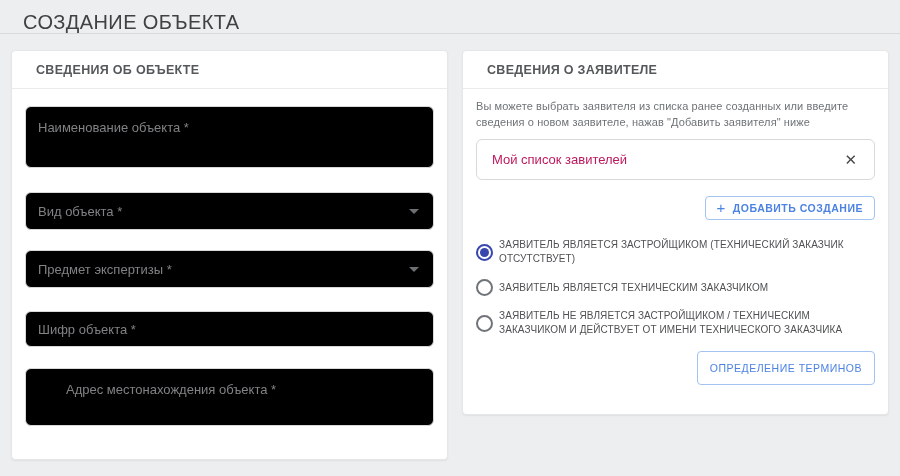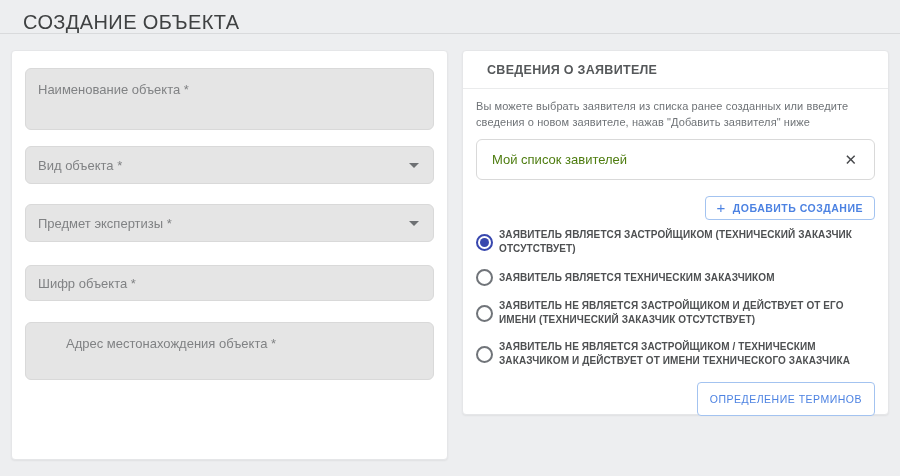--- a/index.html
+++ b/index.html
@@ -28,64 +28,64 @@
     height:38px; display:flex; align-items:center;
     padding:0 24px; border-bottom:1px solid #eaebec;
   }
   .card-header span {
     font-size:12.5px; font-weight:bold; color:#55585a; letter-spacing:.3px;
   }
   .card-body { padding:0 13px; }
 
   
   .field {
-    border:1px solid #d9d9d9; border-radius:6px; background:#e5e5e5;
+    border:1px solid #d9d9d9; border-radius:6px; background:#000000;
     position:relative; width:100%; cursor:text;
   }
   .field .ph { font-size:13px; color:#808284; }
   .f-tall   { padding:11px 12px 0 12px; }
   .f-line   { display:flex; align-items:center; padding:0 12px; }
   .f1 { height:62px; margin-top:17px; }
-  .f2 { height:38px; margin-top:16px; cursor:pointer;text-align:right; }
+  .f2 { height:38px; margin-top:24px; cursor:pointer;text-align:right; }
   .f3 { height:38px; margin-top:20px; cursor:pointer; }
   .f4 { height:36px; margin-top:23px; }
   .f5 { height:58px; margin-top:21px;padding-left:40px; }
   .caret {
     position:absolute; right:14px; top:50%; margin-top:-2px;
     width:0; height:0; border-left:5px solid transparent;
     border-right:5px solid transparent; border-top:5px solid #6d7073;
   }
 
   
   .desc {
     margin-top:9px; font-size:11px; line-height:16px; color:#6f7377;
     letter-spacing:.1px;
   }
   .list-select {
     margin-top:9px; height:41px; border:1px solid #d9d9d9; border-radius:6px;
     display:flex; align-items:center; padding:0 15px; cursor:pointer;
   }
-  .list-select .val { flex:1; font-size:13px; color:#4d7c0f; }
+  .list-select .val { flex:1; font-size:13px; color:#be185d; }
   .close-x {
     font-size:15px; color:#47494c; line-height:1; cursor:pointer; padding:2px;
   }
   .btn-row { display:flex; justify-content:flex-end; }
   .btn-row.add   { margin-top:16px; }
   .btn-row.terms { margin-top:14px; }
   .blue-btn {
     background:#fff; border:1px solid #a3c3f0; border-radius:4px;
     color:#4c82e2; font-family:inherit; font-size:10.5px; font-weight:bold;
     letter-spacing:.5px; display:inline-flex; align-items:center;
     cursor:pointer;
   }
   .blue-btn.add-btn   { height:24px; padding:0 11px; }
   .blue-btn.terms-btn { height:34px; padding:0 12px; font-weight:normal; }
   .plus-glyph { font-size:15px; font-weight:normal; margin-right:7px; margin-top:-2px; }
 
-  .radios { margin-top:8px; padding-left:0;font-weight:bold; }
+  .radios { margin-top:18px; padding-left:0; }
   .radio-row {
     display:flex; align-items:center; cursor:pointer; margin-bottom:13px;
   }
   .rb {
     flex:0 0 auto; width:17px; height:17px; border-radius:50%;
     border:2px solid #707479; margin-right:6px; position:relative;
   }
   .radio-row.selected .rb { border-color:#3847ae; }
   .radio-row.selected .rb::after {
     content:""; position:absolute; left:2px; top:2px;
@@ -96,20 +96,23 @@
     max-width:386px;
   }
 </style>
 </head>
 <body>
 
 <div class="page-title">СОЗДАНИЕ ОБЪЕКТА</div>
 <div class="top-divider"></div>
 
 <section class="card card-left">
+  <div class="card-header">
+    <span>СВЕДЕНИЯ ОБ ОБЪЕКТЕ</span>
+  </div>
   <div class="card-body">
     <div class="field f-tall f1">
       <span class="ph">Наименование объекта *</span>
     </div>
     <div class="field f-line f2">
       <span class="ph">Вид объекта *</span>
       <span class="caret"></span>
     </div>
     <div class="field f-line f3">
       <span class="ph">Предмет экспертизы *</span>
@@ -147,24 +150,20 @@
       <div class="radio-row selected">
         <span class="rb"></span>
         <span class="rl">ЗАЯВИТЕЛЬ ЯВЛЯЕТСЯ ЗАСТРОЙЩИКОМ (ТЕХНИЧЕСКИЙ ЗАКАЗЧИК ОТСУТСТВУЕТ)</span>
       </div>
       <div class="radio-row">
         <span class="rb"></span>
         <span class="rl">ЗАЯВИТЕЛЬ ЯВЛЯЕТСЯ ТЕХНИЧЕСКИМ ЗАКАЗЧИКОМ</span>
       </div>
       <div class="radio-row">
         <span class="rb"></span>
-        <span class="rl">ЗАЯВИТЕЛЬ НЕ ЯВЛЯЕТСЯ ЗАСТРОЙЩИКОМ И ДЕЙСТВУЕТ ОТ ЕГО ИМЕНИ (ТЕХНИЧЕСКИЙ ЗАКАЗЧИК ОТСУТСТВУЕТ)</span>
-      </div>
-      <div class="radio-row">
-        <span class="rb"></span>
         <span class="rl">ЗАЯВИТЕЛЬ НЕ ЯВЛЯЕТСЯ ЗАСТРОЙЩИКОМ / ТЕХНИЧЕСКИМ ЗАКАЗЧИКОМ И ДЕЙСТВУЕТ ОТ ИМЕНИ ТЕХНИЧЕСКОГО ЗАКАЗЧИКА</span>
       </div>
     </div>
 
     <div class="btn-row terms">
       <button class="blue-btn terms-btn">ОПРЕДЕЛЕНИЕ ТЕРМИНОВ</button>
     </div>
   </div>
 </section>
 

